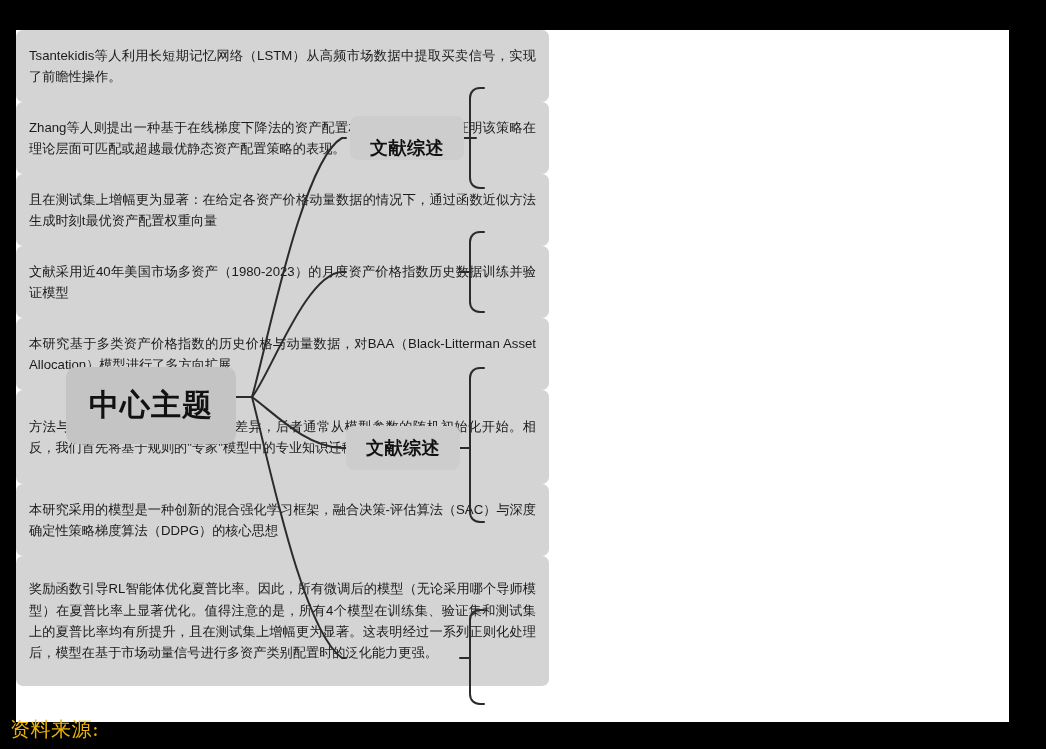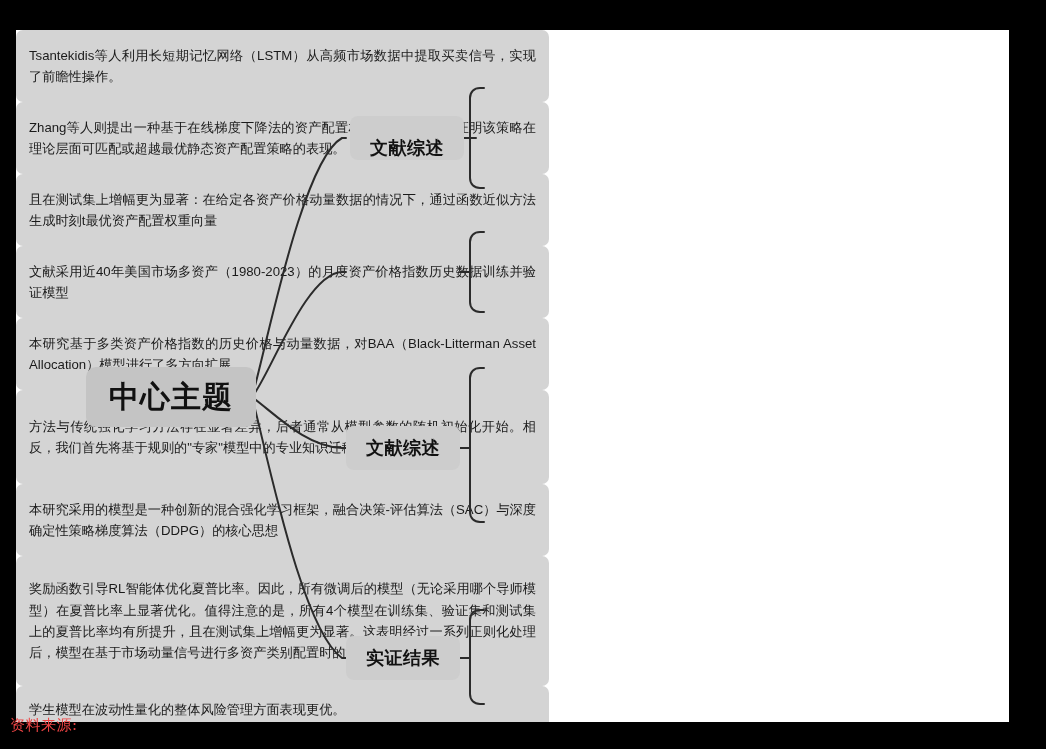--- a/index.html
+++ b/index.html
@@ -97,22 +97,22 @@
     display: block;
     width: 100%;
   }
 
   
   #caption {
     position: absolute;
     left: 10px;
     top: 716px;
     font-family: "DejaVu Serif", "Liberation Serif", serif;
-    font-size: 15px;
-    color: #ef4444;
+    font-size: 20px;
+    color: #eab308;
     letter-spacing: 0.5px;
   }
 </style>
 </head>
 <body>
 
 <div id="frame">
   <div id="canvas">
 
     <svg id="connectors" viewBox="0 0 993 692" preserveAspectRatio="none" xmlns="http://www.w3.org/2000/svg">
@@ -144,21 +144,21 @@
                M 454 348 C 454 342, 458 338, 464 338 L 468 338
                M 454 348 L 454 482
                M 454 482 C 454 488, 458 492, 464 492 L 468 492"></path>
 
       <path d="M 444 628 L 454 628
                M 454 590 C 454 584, 458 580, 464 580 L 468 580
                M 454 590 L 454 664
                M 454 664 C 454 670, 458 674, 464 674 L 468 674"></path>
     </svg>
 
-    <div class="node central" style="left:50px; top:337px; width:170px; height:60px;margin-left:20px;">
+    <div class="node central" style="left:50px; top:337px; width:170px; height:77px;">
       <span>中心主题</span>
     </div>
 
     <div class="node branch" style="left:334px; top:86px; width:114px; height:44px;align-items:flex-end;">
       <span>文献综述</span>
     </div>
 
     <div class="leaf" style="left:468px; top:54px; width:507px; height:58px;">
       <span>Tsantekidis等人利用长短期记忆网络（LSTM）从高频市场数据中提取买卖信号，实现了前瞻性操作。</span>
     </div>
@@ -185,28 +185,22 @@
     </div>
 
     <div class="leaf" style="left:468px; top:398px; width:507px; height:80px;">
       <span>方法与传统强化学习方法存在显著差异，后者通常从模型参数的随机初始化开始。相反，我们首先将基于规则的"专家"模型中的专业知识迁移到"学生"模型中</span>
     </div>
 
     <div class="leaf" style="left:468px; top:484px; width:507px; height:58px;">
       <span>本研究采用的模型是一种创新的混合强化学习框架，融合决策-评估算法（SAC）与深度确定性策略梯度算法（DDPG）的核心思想</span>
     </div>
 
-    <div class="node branch" style="left:330px; top:606px; width:114px; height:44px;">
-      <span>实证结果</span>
-    </div>
 
     <div class="leaf" style="left:468px; top:540px; width:507px; height:116px;">
       <span>奖励函数引导RL智能体优化夏普比率。因此，所有微调后的模型（无论采用哪个导师模型）在夏普比率上显著优化。值得注意的是，所有4个模型在训练集、验证集和测试集上的夏普比率均有所提升，且在测试集上增幅更为显著。这表明经过一系列正则化处理后，模型在基于市场动量信号进行多资产类别配置时的泛化能力更强。</span>
     </div>
 
-    <div class="leaf" style="left:468px; top:660px; width:507px; height:34px;">
-      <span>学生模型在波动性量化的整体风险管理方面表现更优。</span>
-    </div>
 
   </div>
 
   <div id="caption">资料来源:</div>
 </div>
 
 </body></html>

